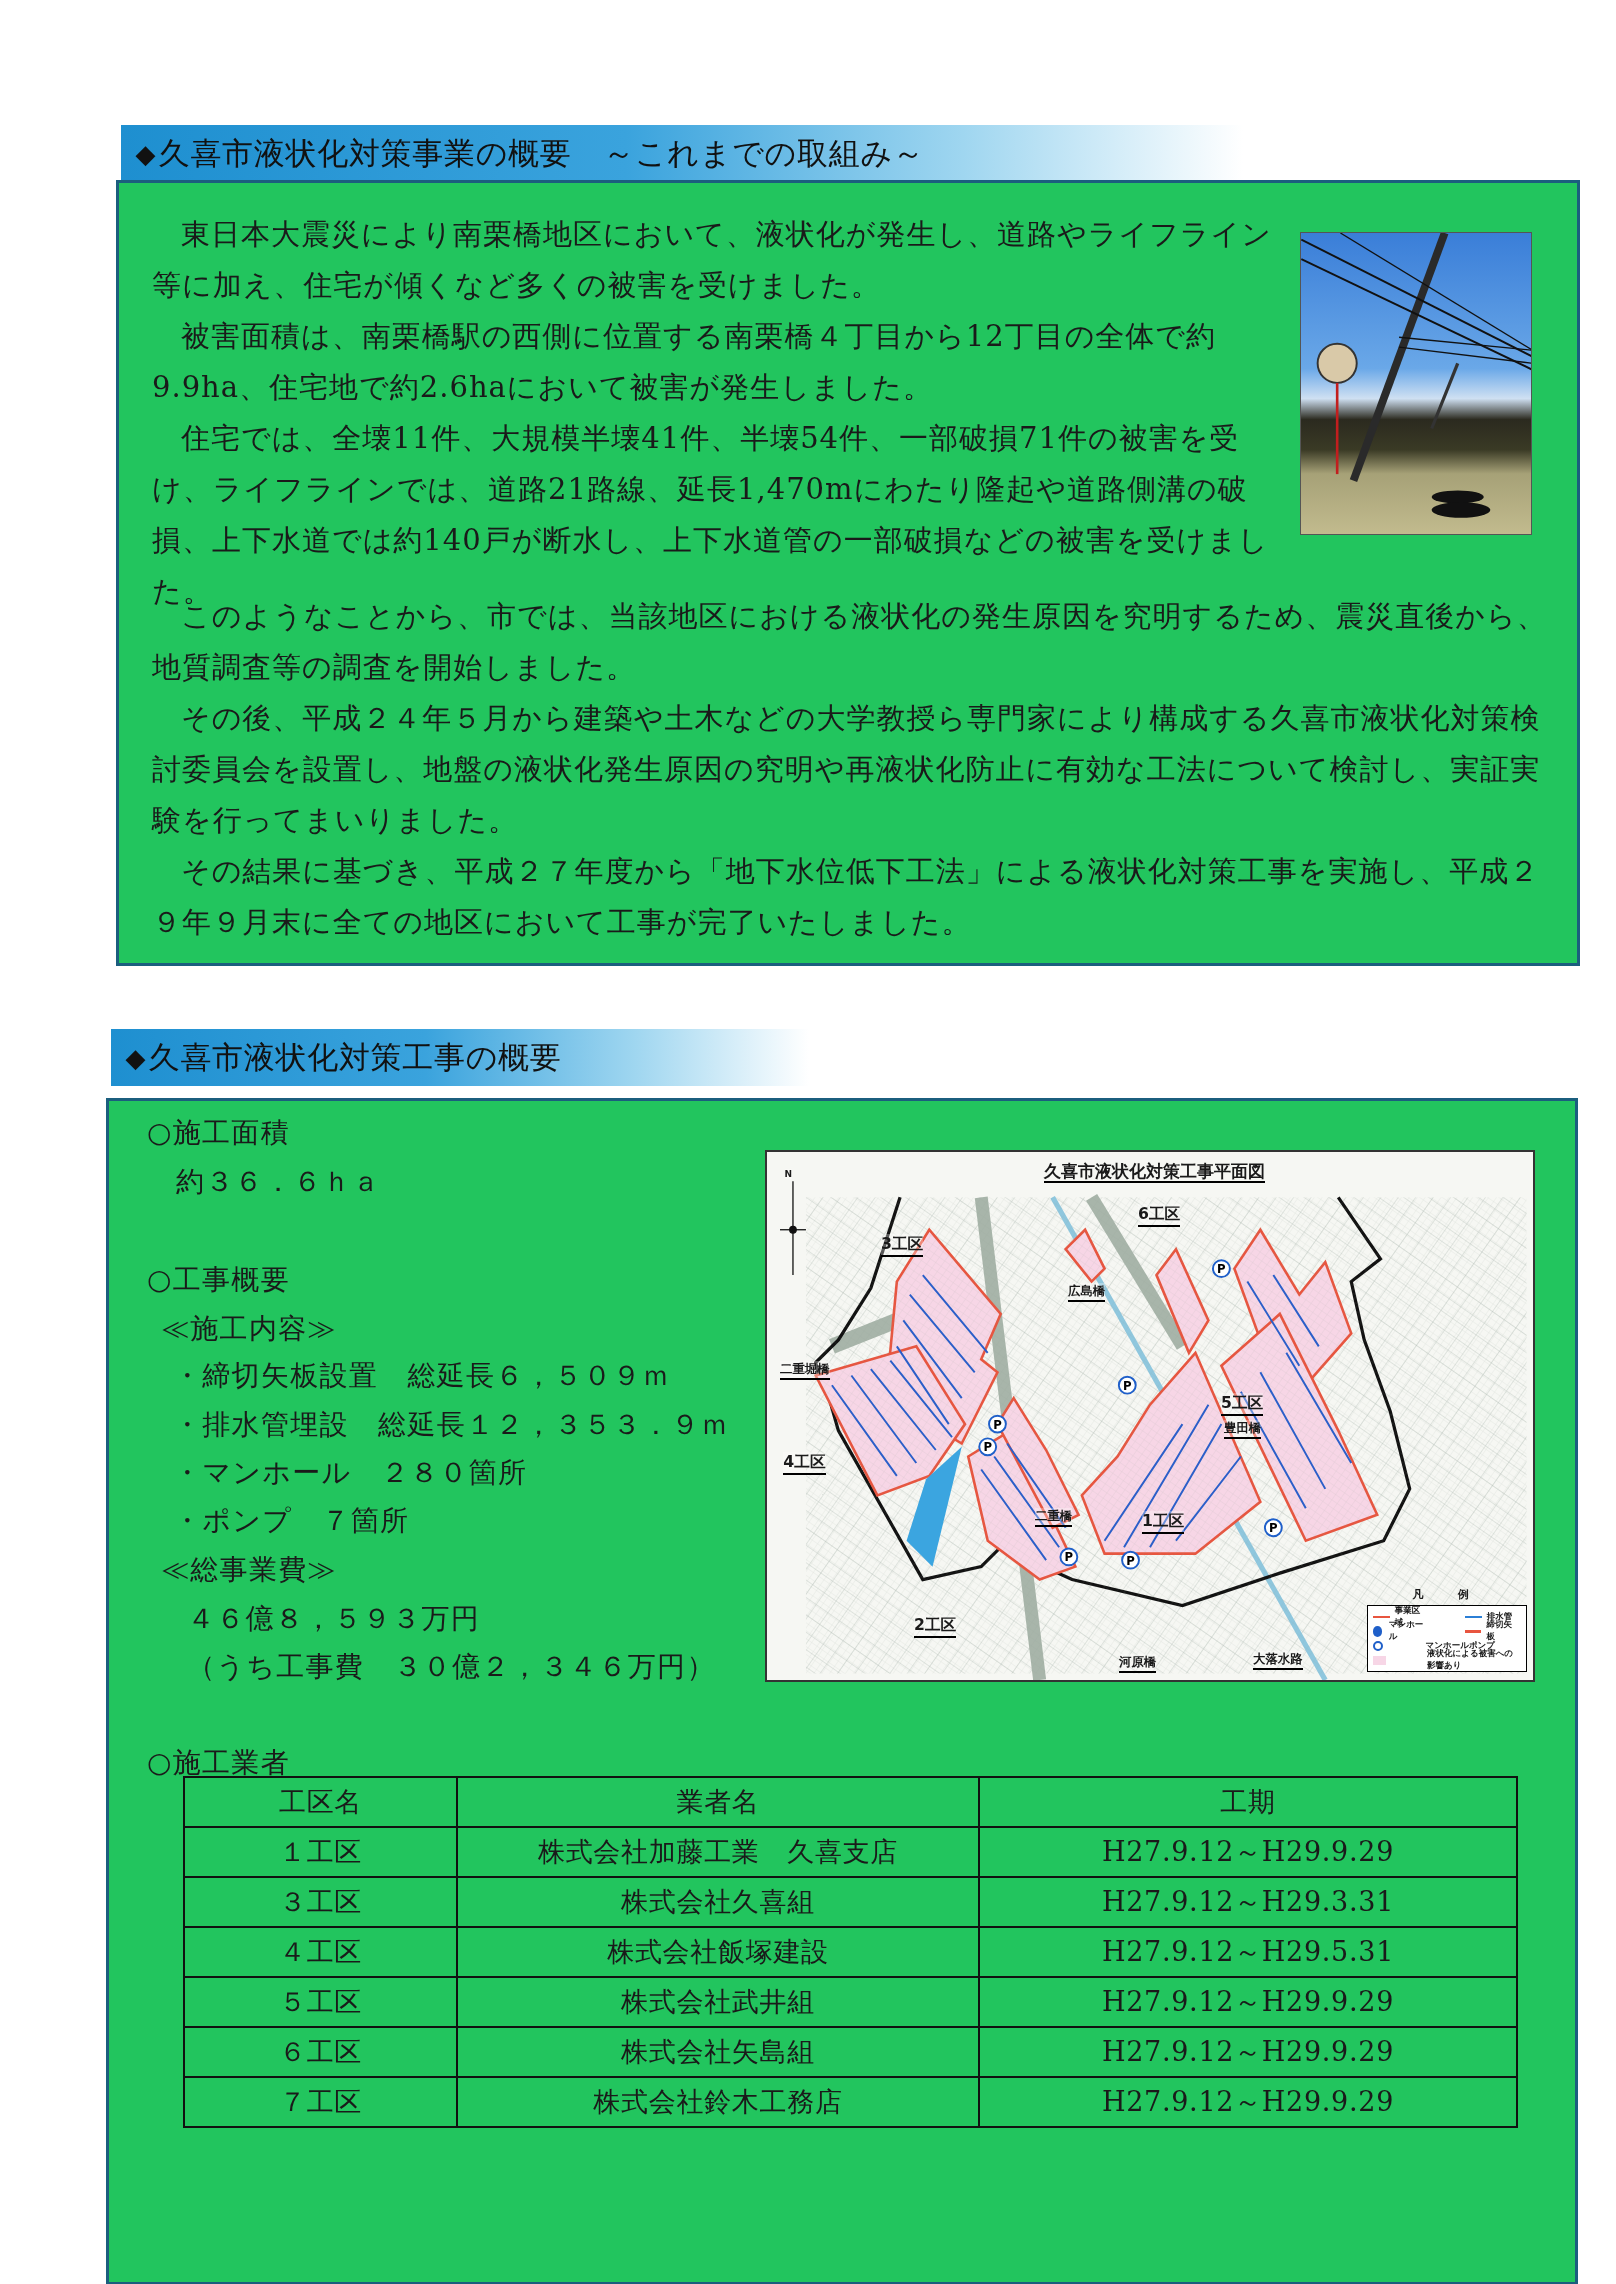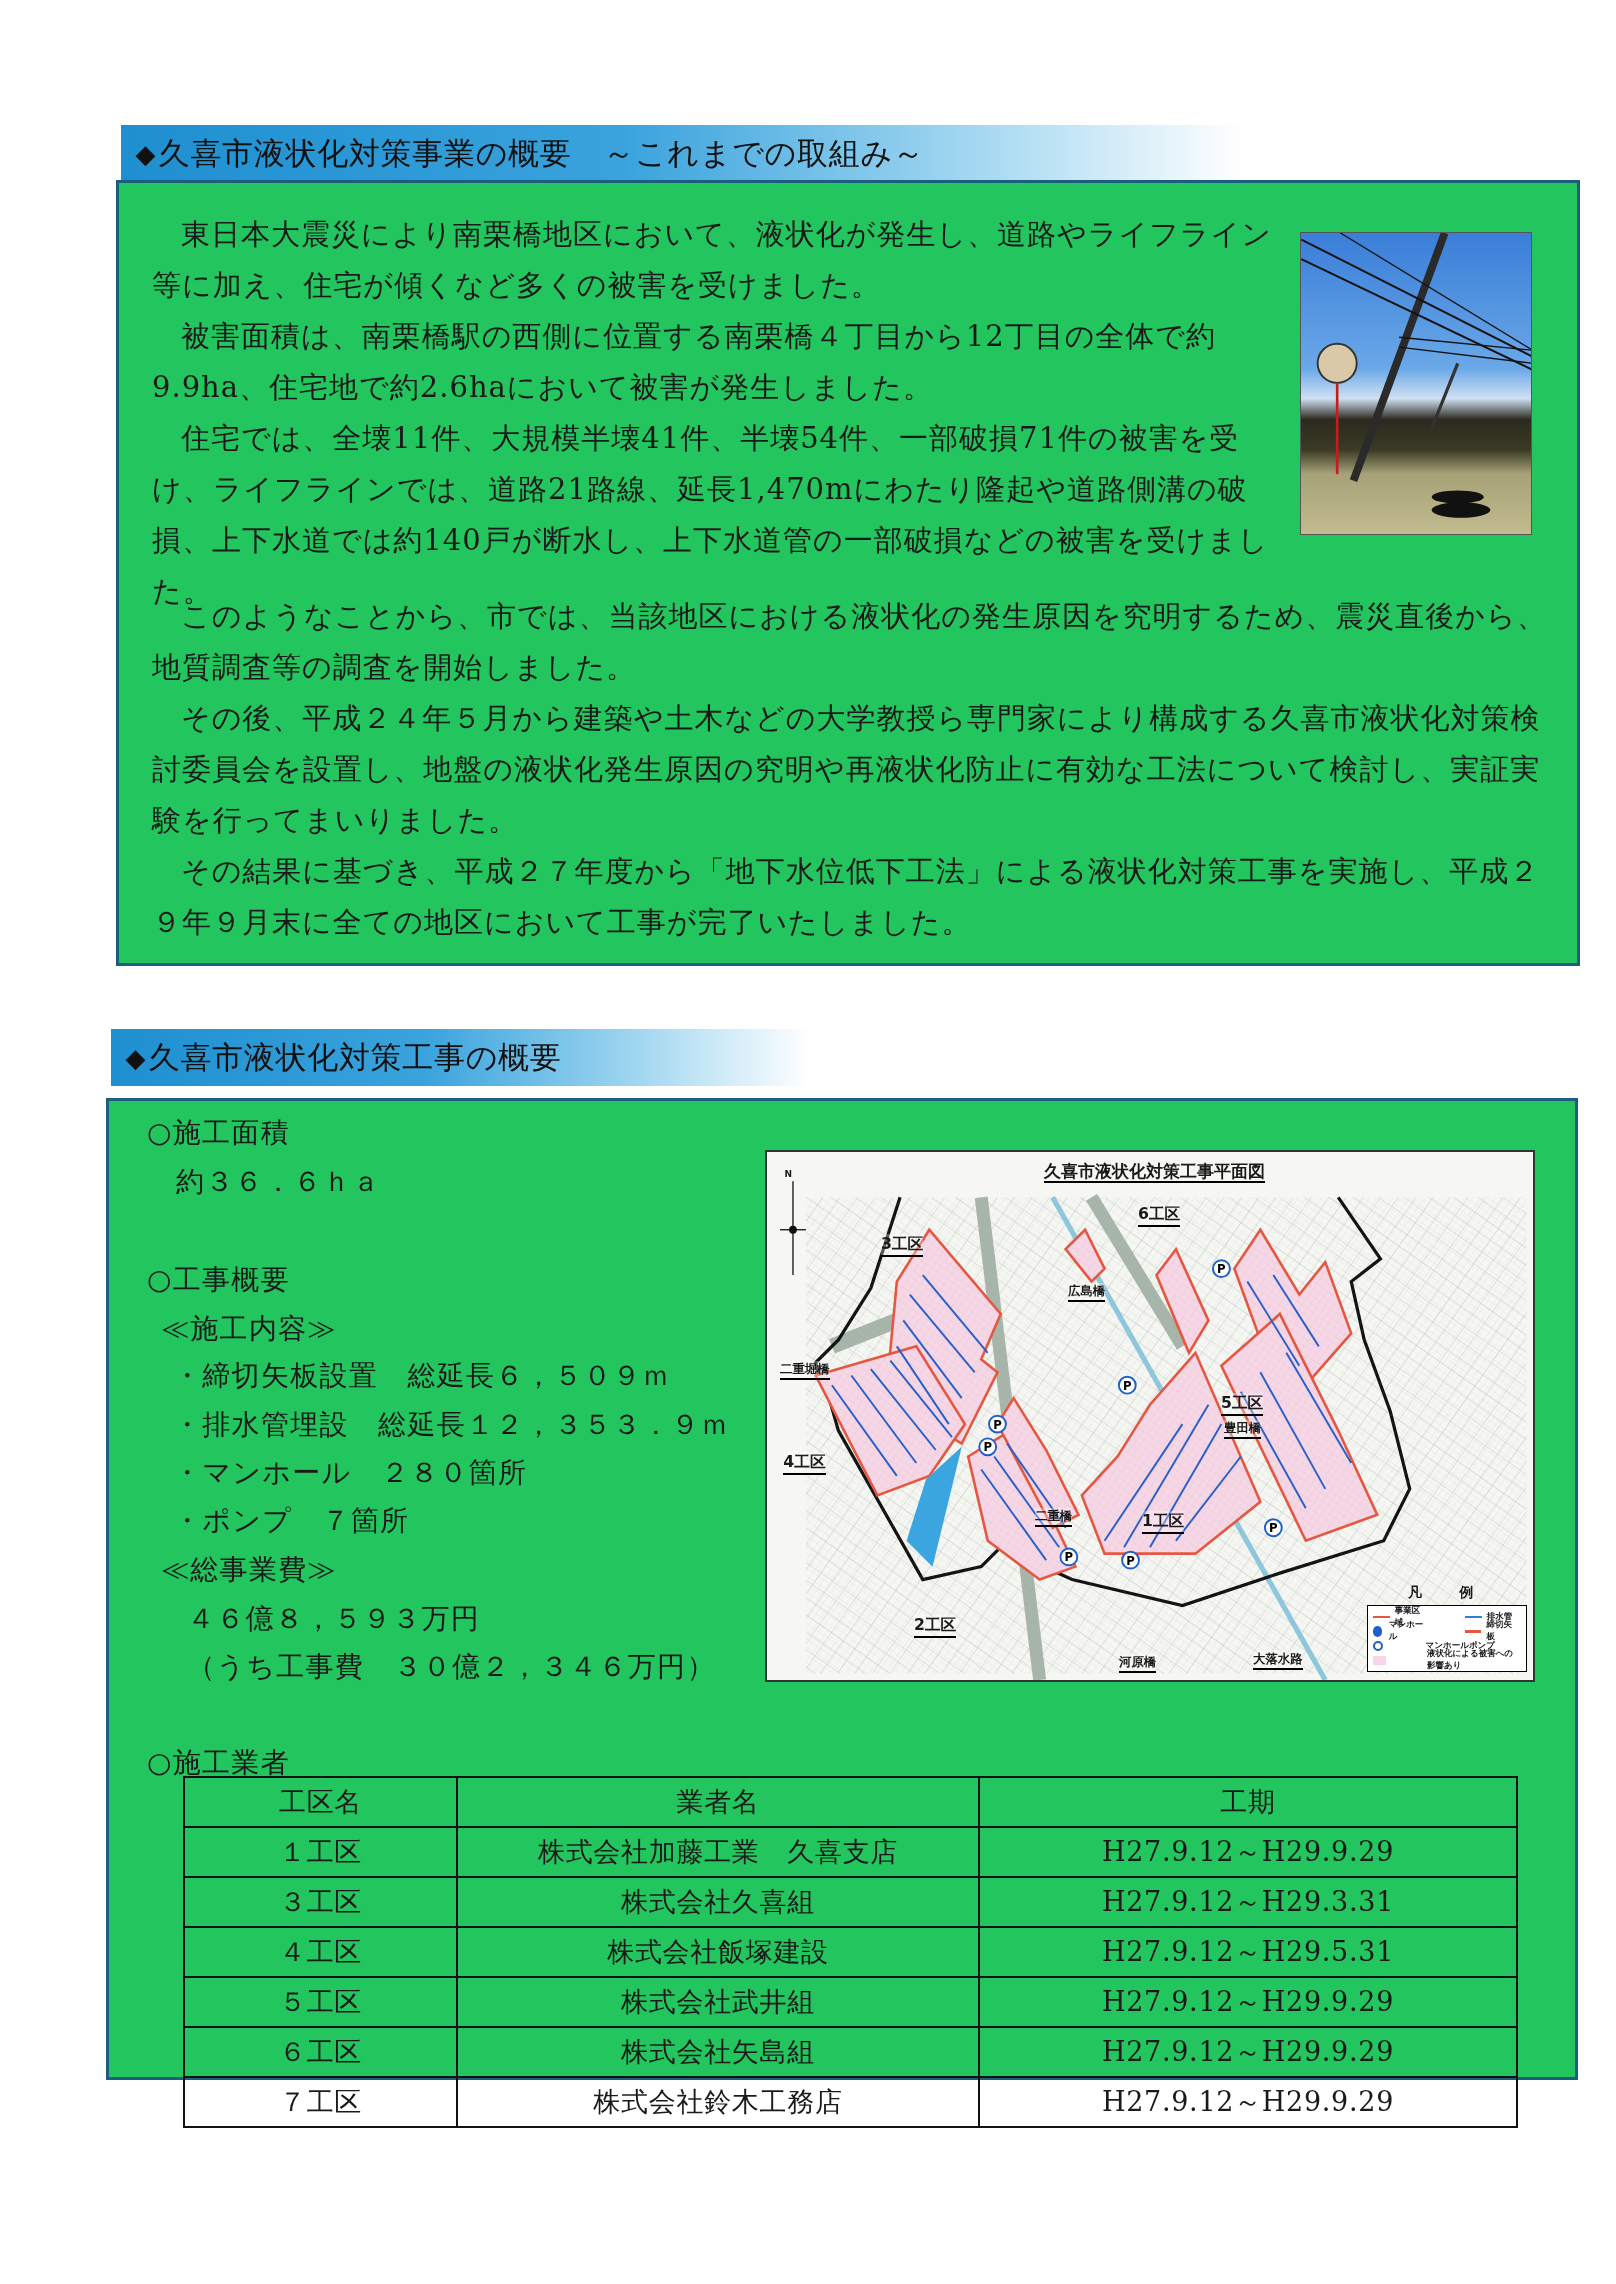--- a/index.html
+++ b/index.html
@@ -13,21 +13,21 @@
     font-size: 31px; color: #111; letter-spacing: 0.7px;
   }
   .section-header .diamond { font-size: 26px; margin-right: 2.6px; }
   #hdr1 { left: 121px; top: 125px; width: 1122px; }
   #hdr2 { left: 111px; top: 1029px; width: 698px; }
 
   .box {
     position: absolute; border: 3.3px solid #1b5e7e; background: #22c55e;
   }
   #box1 { left: 116px; top: 180px; width: 1464px; height: 786px; }
-  #box2 { left: 106px; top: 1098px; width: 1472px; height: 982px; }
+  #box2 { left: 106px; top: 1098px; width: 1472px; height: 1187px; }
 
   .para { position: absolute; font-size: 29px; line-height: 51px; letter-spacing: 1px; }
   #intro { left: 33px; top: 26px; width: 1122px; }
   #intro-wide { left: 33px; top: 408px; width: 1403px; }
   .para p { text-indent: 29px; }
 
   #photo {
     position: absolute; left: 1181px; top: 49px; width: 232px; height: 303px;
     border: 0.7px solid #555; overflow: hidden;
     background: linear-gradient(180deg, #3a7ed8 0%, #6aa8e8 45%, #cfe0f2 55%, #2b2a1f 62%, #3a3a25 72%, #a6a177 80%, #c2bb8e 100%);
@@ -41,21 +41,21 @@
   }
   #map svg { position: absolute; left: 0; top: 0; width: 100%; height: 100%; }
   .map-title { position: absolute; left: 0; right: 0; top: 7.8px; text-align: center;
     font-family: "DejaVu Sans", sans-serif; font-weight: bold; font-size: 17px; }
   .map-title span { border-bottom: 2px solid #000; margin-left: 9px; }
   .map-label { position: absolute; font-family: "DejaVu Sans", sans-serif; font-weight: bold;
     font-size: 15.7px; border-bottom: 2px solid #000; white-space: nowrap; background: rgba(255,255,255,0.3); }
   .map-label.small { font-size: 12.4px; }
   .legend { position: absolute; right: 6.5px; bottom: 7.8px; width: 160px;
     font-family: "DejaVu Sans", sans-serif; font-weight: bold; font-size: 8.5px; }
-  .legend-title { text-align: center; font-size: 14px; margin-bottom: 2.6px; letter-spacing: 11.7px; }
+  .legend-title { text-align: center; font-size: 11px; margin-bottom: 2.6px; letter-spacing: 11.7px; }
   .legend-box { border: 1.3px solid #000; background: #fff; padding: 3.9px 5.2px; }
   .legend-row { display: flex; align-items: center; height: 14.4px; gap: 36px; }
   .legend-row .sw { width: 17px; height: 2.6px; margin-right: 5.2px; }
   .legend-half { display: flex; align-items: center; width: 50%; }
 
   table#contractors {
     position: absolute; left: 74px; top: 675px; width: 1335px;
     border-collapse: collapse; font-size: 27px;
   }
   #contractors th, #contractors td {

